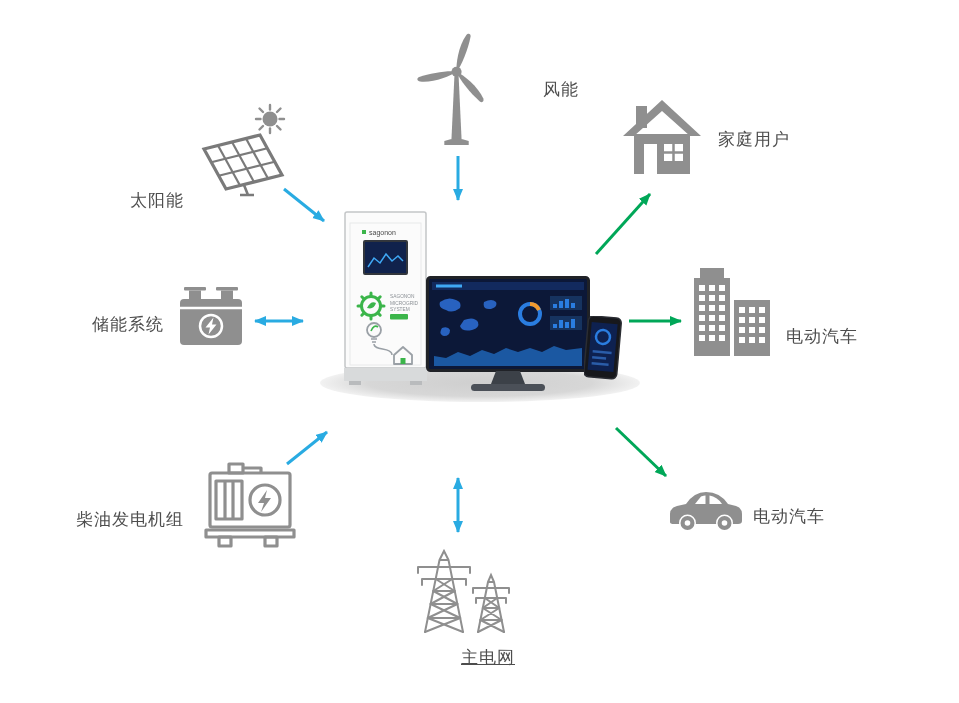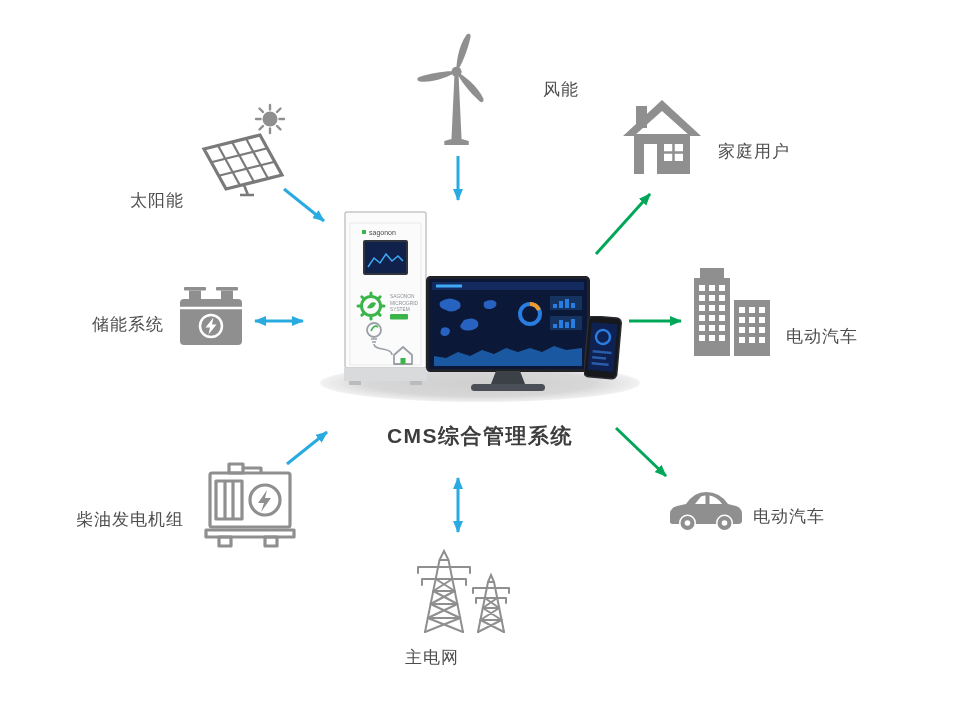--- a/index.html
+++ b/index.html
@@ -15,21 +15,21 @@
   .arrows{position:absolute;left:0;top:0;width:959px;height:703px;pointer-events:none;z-index:5;}
 
   .icon{position:absolute;z-index:4;}
   .icon svg{display:block;width:100%;height:100%;}
 
   .node-label{
     position:absolute;z-index:6;
     font-size:17px;color:var(--label-text);
     letter-spacing:1px;white-space:nowrap;
   }
-  .node-label.centered{text-align:left;}
+  .node-label.centered{text-align:right;text-decoration:underline;}
 
   .shadow{position:absolute;left:318px;top:362px;width:324px;height:42px;z-index:1;}
   .cabinet{position:absolute;left:344px;top:211px;width:83px;height:175px;z-index:2;}
   .monitor{position:absolute;left:426px;top:276px;width:164px;height:118px;z-index:3;}
   .phone{position:absolute;left:584px;top:316px;width:38px;height:64px;z-index:4;}
 
   .center-title{
     position:absolute;left:300px;top:422px;width:360px;z-index:6;
     text-align:center;font-size:21px;font-weight:700;color:#3d3d3d;letter-spacing:1.5px;
   }
@@ -170,21 +170,21 @@
         <rect x="16" y="10" width="11" height="22"></rect>
         <path d="M42 4 L81 40 L70 40 L42 15 L14 40 L3 40 Z"></path>
         <rect x="14" y="38" width="56" height="40"></rect>
       </g>
       <rect x="24" y="48" width="13" height="30" fill="#ffffff"></rect>
       <rect x="44" y="48" width="19" height="17" fill="#ffffff"></rect>
       <line x1="53.5" y1="48" x2="53.5" y2="65" stroke="var(--icon-gray)" stroke-width="2.5"></line>
       <line x1="44" y1="56.5" x2="63" y2="56.5" stroke="var(--icon-gray)" stroke-width="2.5"></line>
     </svg>
   </div>
-  <div class="node-label" style="left:718px;top:140px;">家庭用户</div>
+  <div class="node-label" style="left:718px;top:128px;">家庭用户</div>
 
   <div class="icon" style="left:686px;top:260px;width:92px;height:98px;">
     <svg viewBox="0 0 92 98">
       <g fill="var(--icon-gray)">
         <rect x="14" y="8" width="24" height="12"></rect>
         <rect x="8" y="18" width="36" height="78"></rect>
         <rect x="48" y="40" width="36" height="56"></rect>
       </g>
       <g fill="#ffffff">
         <rect x="13" y="25" width="6" height="6"></rect>
@@ -330,15 +330,14 @@
         <rect x="2" y="1" width="33" height="61" rx="5" fill="#17181c" stroke="#2b2d33" stroke-width="1.5"></rect>
         <rect x="5.5" y="7" width="26" height="48" fill="#0e2150"></rect>
         <circle cx="18" cy="21" r="7" fill="none" stroke="#2a7de0" stroke-width="2.5"></circle>
         <rect x="9" y="35" width="19" height="2.5" fill="#2a5ca8"></rect>
         <rect x="9" y="41" width="14" height="2.5" fill="#2a5ca8"></rect>
         <rect x="9" y="47" width="17" height="2.5" fill="#2a5ca8"></rect>
       </g>
     </svg>
   </div>
 
-  <div class="center-title">CMS综合管理系统</div>
 
 </div>
 
 </body></html>

